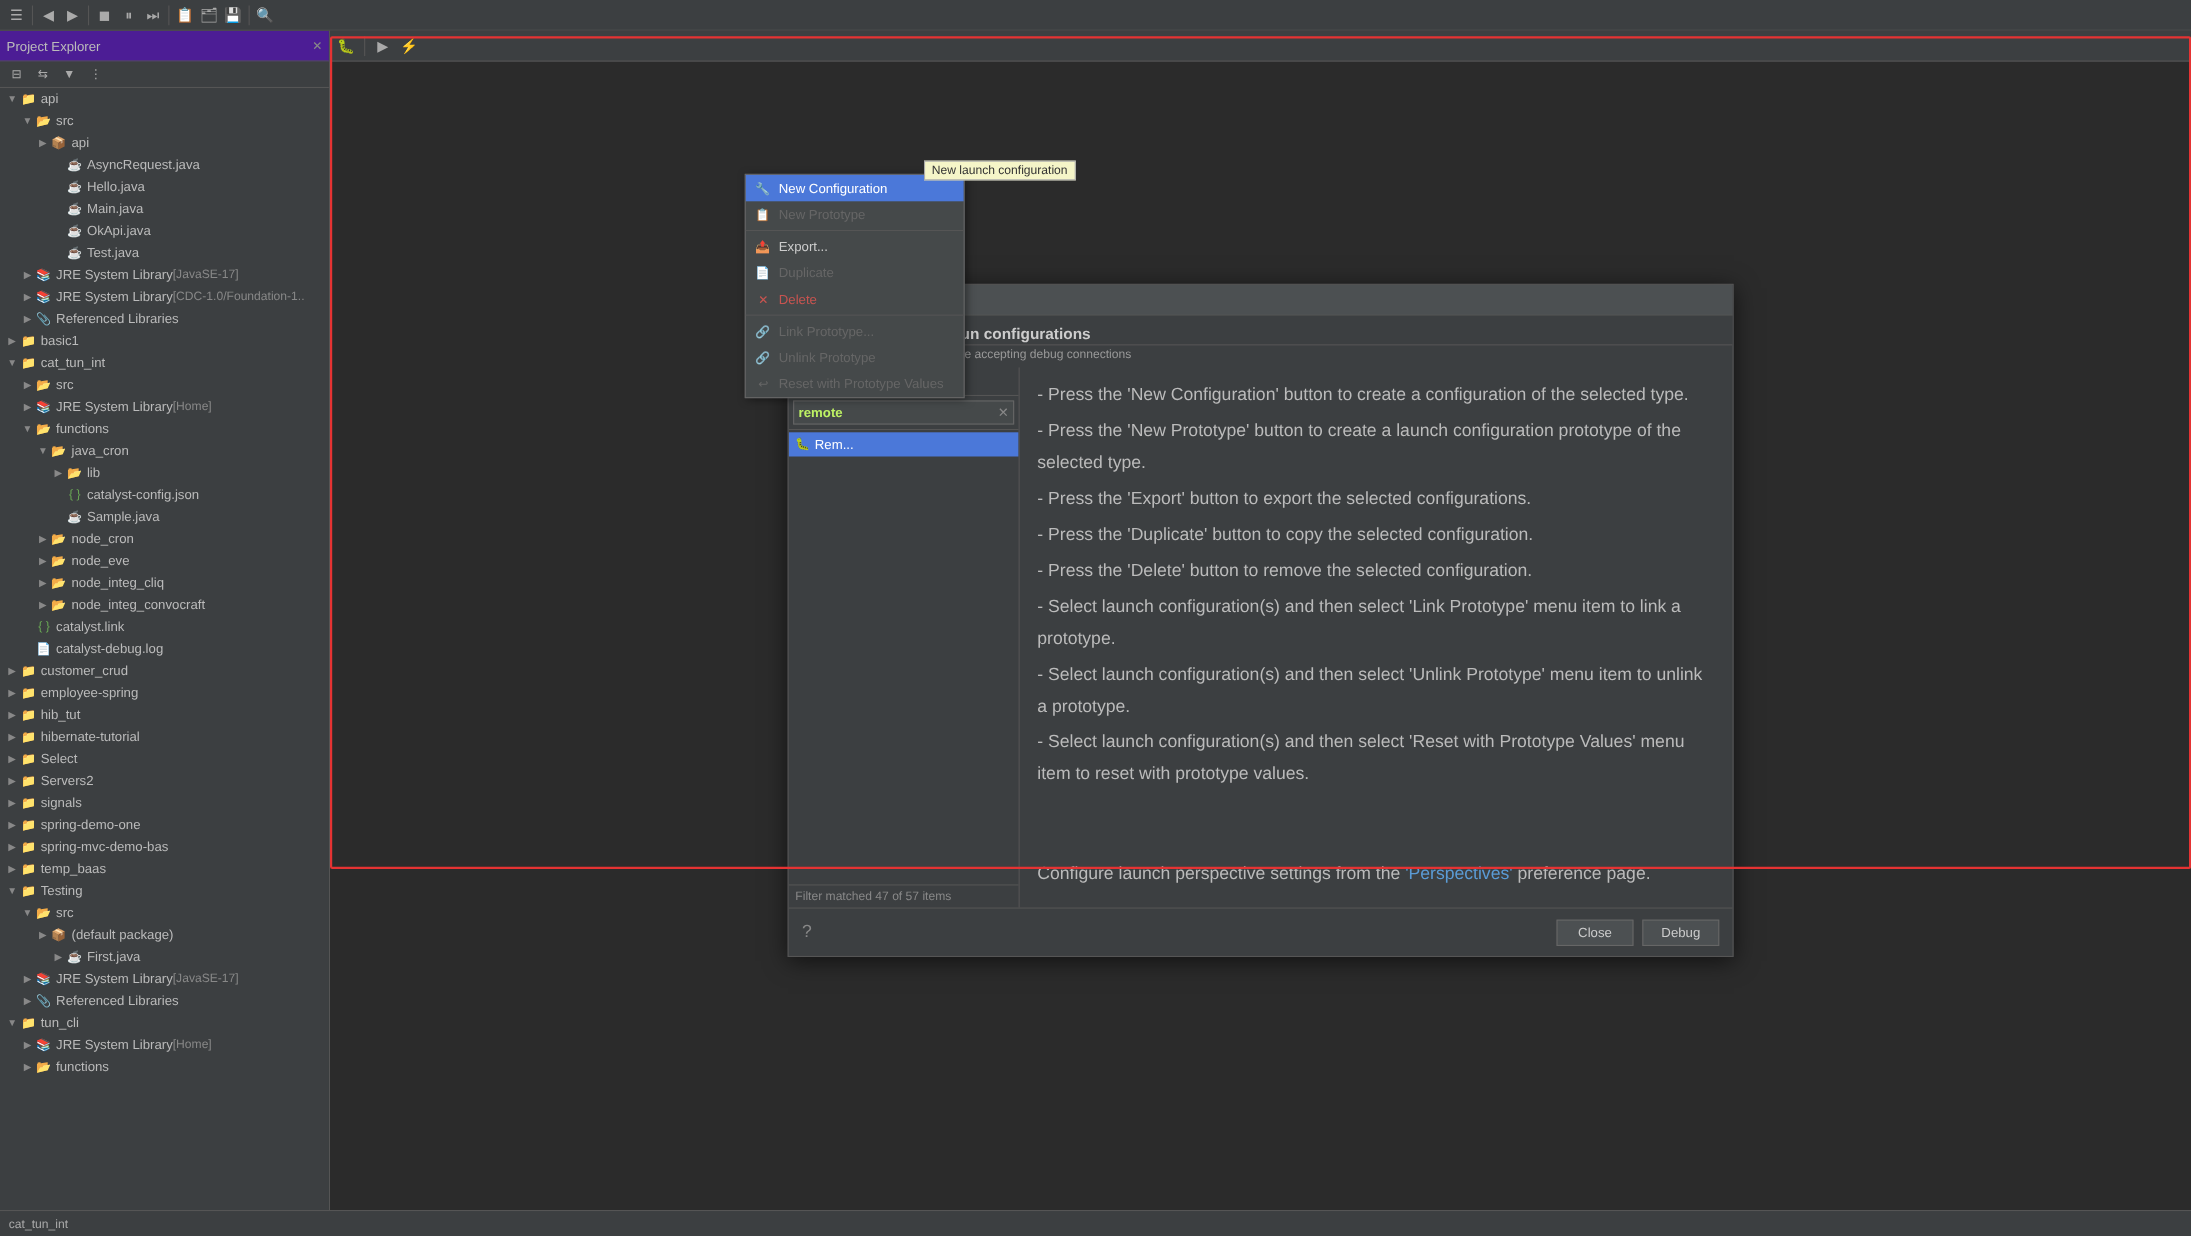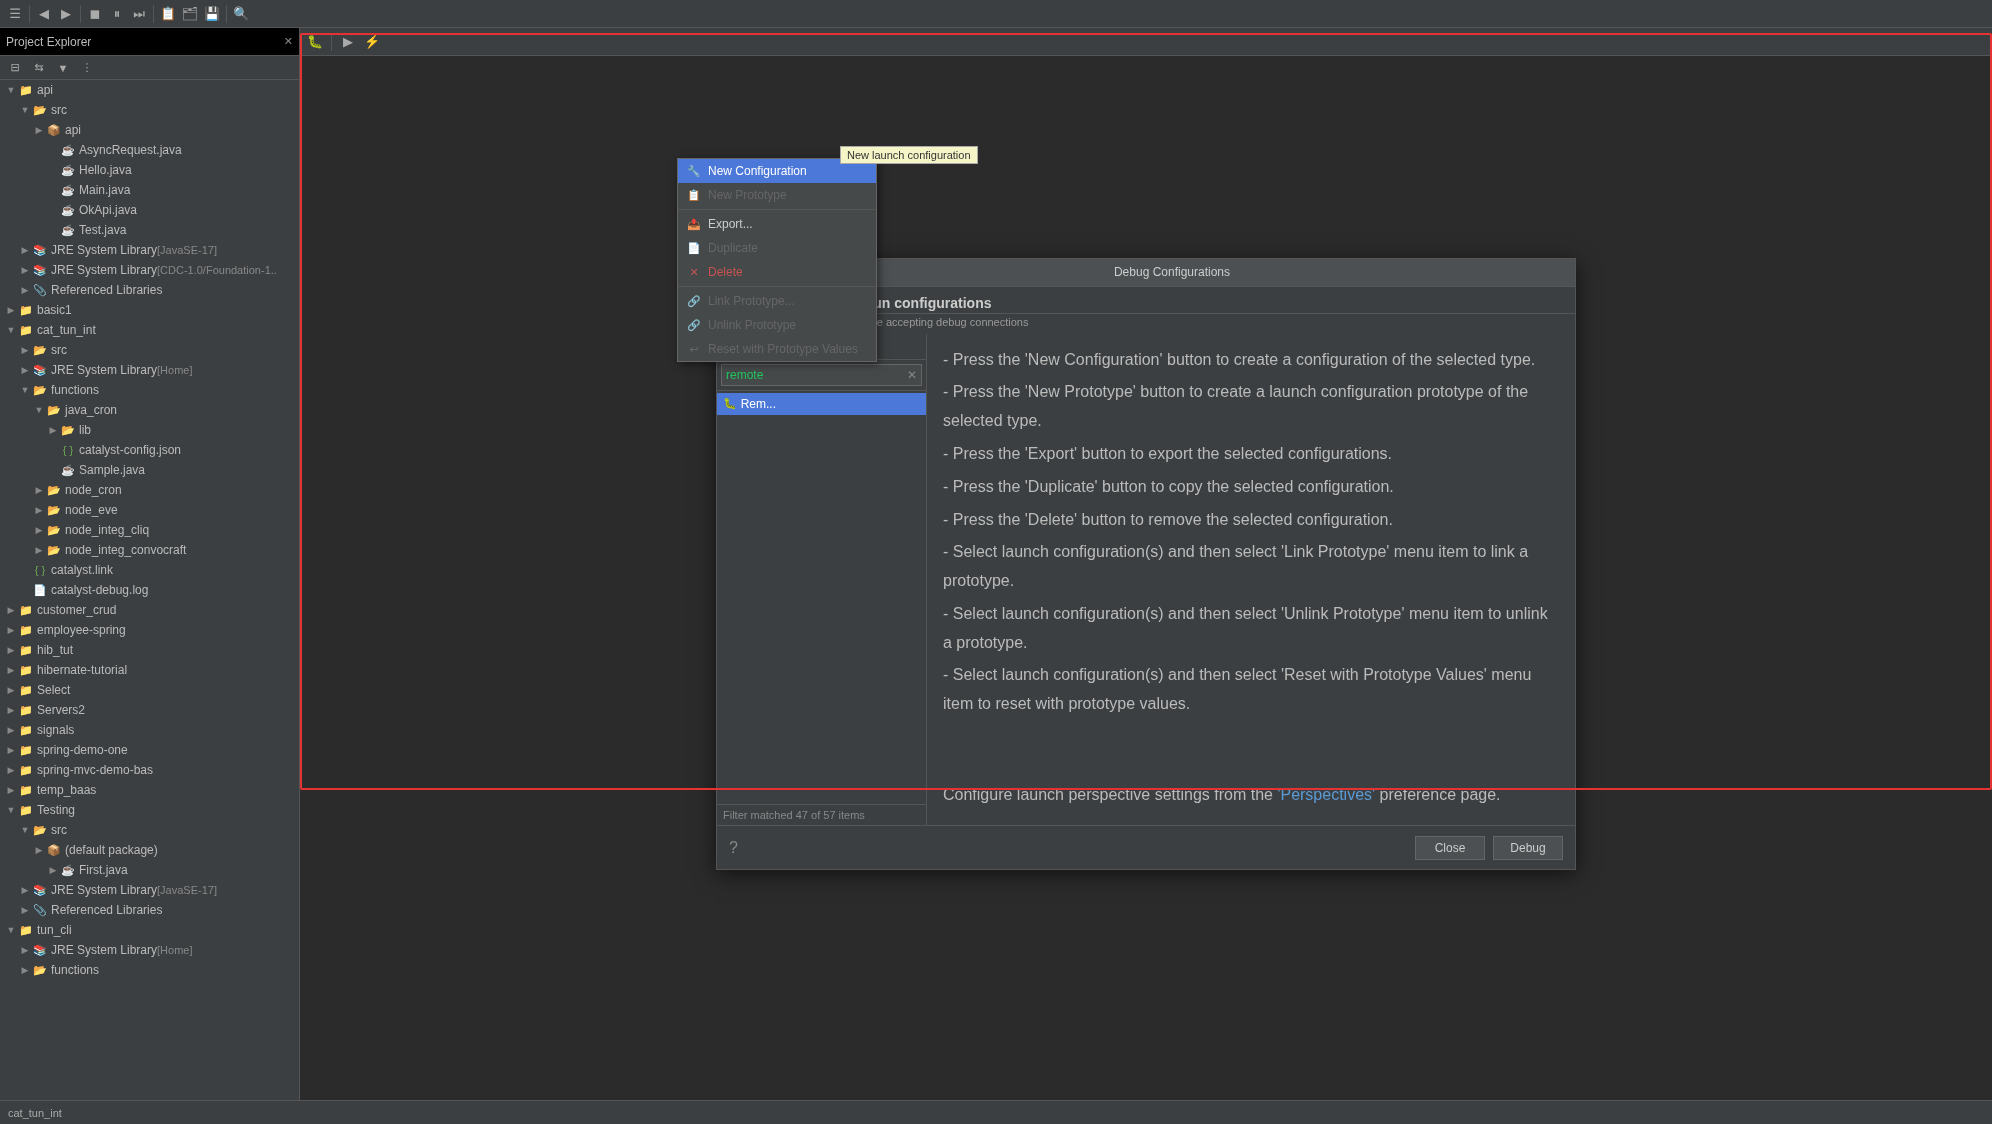--- a/index.html
+++ b/index.html
@@ -47,21 +47,21 @@
     .sidebar {
       width: 300px;
       background: #3c3f41;
       border-right: 1px solid #555;
       display: flex;
       flex-direction: column;
       overflow: hidden;
     }
     .sidebar-header {
       height: 28px;
-      background: #000000;
+      background: #4c1d95;
       border-bottom: 1px solid #555;
       display: flex;
       align-items: center;
       padding: 0 6px;
       gap: 4px;
     }
     .sidebar-toolbar {
       height: 24px;
       background: #3c3f41;
       display: flex;
@@ -220,23 +220,24 @@
       align-items: center;
       background: #45494a;
       border: 1px solid #666;
       height: 22px;
       padding: 0 4px;
     }
     .search-input {
       background: transparent;
       border: none;
       outline: none;
-      color: #22c55e;
+      color: #bef264;
       font-size: 12px;
       flex: 1;
+      font-weight: bold;
     }
     .search-clear {
       color: #888;
       cursor: pointer;
       font-size: 12px;
     }
     .dialog-toolbar {
       height: 26px;
       display: flex;
       align-items: center;
@@ -702,21 +703,20 @@
     </div>
 
     <div class="dialog-overlay">
       <div class="dialog">
         <div class="dialog-titlebar">
           <div class="dialog-traffic-lights">
             <div class="traffic-red"></div>
             <div class="traffic-yellow"></div>
             <div class="traffic-green"></div>
           </div>
-          <span class="dialog-title-text">Debug Configurations</span>
         </div>
         <div class="dialog-body">
           <div class="dialog-subtitle" style="font-size:14px;font-weight:bold;color:#ccc;padding:8px 10px 2px;">Create, manage, and run configurations</div>
           <div class="dialog-subtitle-sub">Attach to a Java virtual machine accepting debug connections</div>
           <div class="dialog-content">
 
             <div class="dialog-left">
               <div class="dialog-toolbar">
                 <span class="dialog-toolbar-btn">⊕</span>
                 <span class="dialog-toolbar-btn">📋</span>

